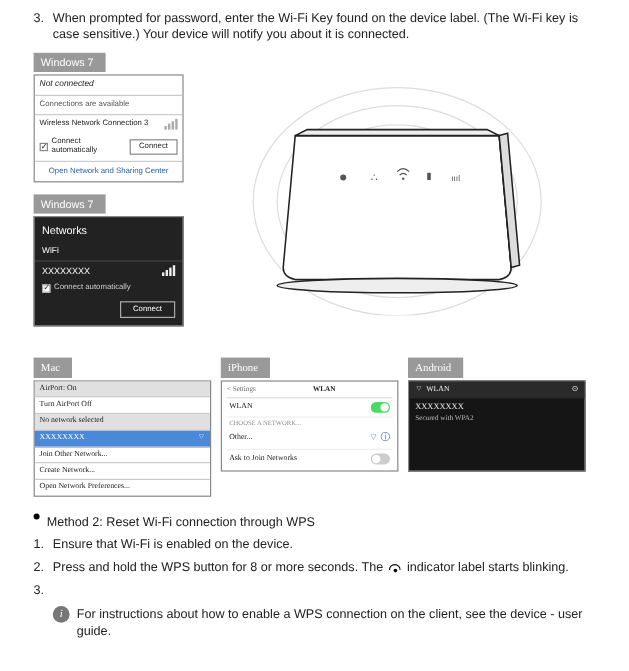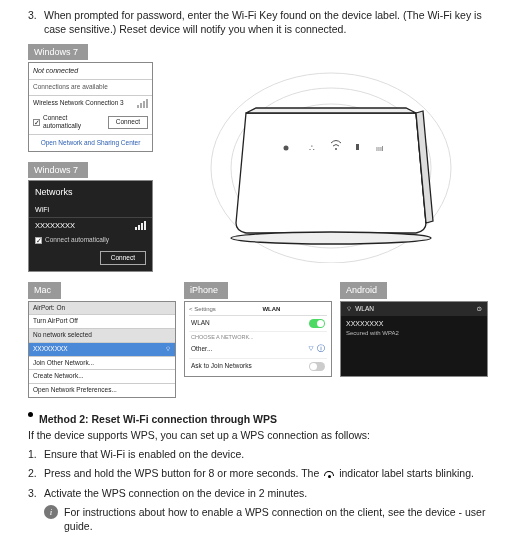--- a/index.html
+++ b/index.html
@@ -23,60 +23,60 @@
   .win7-link { text-align: center; color: #2a5db0; font-size: 6.5px; padding: 4px 0 3px; border-top: 1px solid #ccc; }
   .win8-box { border: 1px solid #888; background: #222; color: #fff; width: 125px; font-size: 7.5px; }
   .win8-head { padding: 5px 6px; font-size: 9px; }
   .win8-wifi { padding: 2px 6px; font-size: 7px; border-bottom: 1px solid #444; }
   .win8-row { padding: 3px 6px; display: flex; align-items: center; }
   .win8-row .bars span { background: #eee; }
   .win8-check { padding: 2px 6px; display: flex; align-items: center; gap: 3px; font-size: 6.5px; color: #ccc; }
   .win8-btnrow { padding: 4px 6px 6px; text-align: right; }
   .win8-btn { border: 1px solid #aaa; color: #fff; font-size: 6.5px; padding: 2px 10px; display: inline-block; }
   .router-svg { width: 260px; height: 210px; }
-  .bottomrow { display: flex; gap: 8px; margin-top: 10px; }
+  .bottomrow { display: flex; gap: 8px; margin-top: 26px; font-family: Liberation Serif, serif; }
   .bcol { width: 148px; }
   .mac-box { border: 1px solid #888; background: #fff; font-size: 6.5px; }
   .mac-row { padding: 2px 4px; border-bottom: 1px solid #ccc; display:flex; }
   .mac-row.hi { background: #4a88d8; color: #fff; }
   .mac-title { background:#e0e0e0; }
   .and-box { border: 1px solid #888; background: #151515; color: #eee; font-size: 6.5px; height: 76px; }
   .and-head { background: #2a2a2a; padding: 3px 5px; display:flex; align-items:center;}
   .and-head .wicon { margin-left:auto; }
   .and-row { padding: 3px 5px; font-size: 6px; color: #bbb; }
   .iph-box { border: 1px solid #888; background: #fff; font-size: 6.5px; height:76px; padding:2px 4px; }
   .iph-top { display:flex; font-size:6px; color:#666; border-bottom:1px solid #ddd; padding:1px 0 2px;}
   .iph-top span:nth-child(2){margin:0 auto; font-weight:bold; color:#222;}
   .iph-line { display:flex; align-items:center; padding:3px 2px; border-bottom:1px solid #eee; font-size:6.5px;}
   .iph-section { font-size:5.5px; color:#888; padding:2px 2px 0; text-transform:uppercase; }
   .toggle { margin-left:auto; width:16px; height:9px; border-radius:5px; background:#4cd964; position:relative;}
   .toggle::after{content:"";position:absolute;right:1px;top:1px;width:7px;height:7px;border-radius:50%;background:#fff;}
   .toggle.off{background:#ccc;}
   .toggle.off::after{left:1px;right:auto;}
   .iph-wifi-icon{margin-left:auto;font-size:8px;color:#2a5db0;}
   .method2 { margin-top: 14px; }
-  .method2-title { display:flex; gap:6px; font-weight:bold; margin-bottom:2px;}
+  .method2-title { display:flex; gap:6px; font-weight:normal; margin-bottom:2px;}
   .dot { width:5px; height:5px; background:#000; border-radius:50%; }
   .mstep { display:flex; margin-top:5px; }
   .mstep .step-num{width:16px;}
   .note { display:flex; gap:6px; margin-top:5px; margin-left:16px; align-items:flex-start;}
   .note-icon{width:14px;height:14px;border-radius:50%;background:#777;color:#fff;font-size:9px;font-style:italic;font-family:Georgia,serif;display:flex;align-items:center;justify-content:center;flex-shrink:0;}
   .wifi-ind { display:inline-flex; flex-direction:column; align-items:center; vertical-align:middle; margin:0 2px;}
   .wifi-arc{width:10px;height:5px;border:1.5px solid #000;border-bottom:none;border-radius:10px 10px 0 0;display:block;}
   .wifi-dot{width:3px;height:3px;background:#000;border-radius:50%;margin-top:-1px;}
   .cb { width:7px; height:7px; border:1px solid #888; display:inline-block; flex-shrink:0;}
   .cb.on{background:#fff;}
   .cb.on::after{content:"✓";font-size:7px;line-height:6px;color:#222;display:block;}
 </style>
 </head>
 <body>
 
 <div class="step3">
   <div class="step-num">3.</div>
-  <div class="step-body">When prompted for password, enter the Wi-Fi Key found on the device label. (The Wi-Fi key is case sensitive.) Reset device will notify you when it is connected.</div>
+  <div class="step-body">When prompted for password, enter the Wi-Fi Key found on the device label. (The Wi-Fi key is case sensitive.) Your device will notify you about it is connected.</div>
 </div>
 
 <div class="toprow">
   <div class="leftcol">
 
     <div class="os-tab">Windows 7</div>
     <div class="win7-box">
       <div class="win7-top">Not connected</div>
       <div class="win7-sub"><span>Connections are available</span></div>
       <div class="win7-row">
@@ -203,37 +203,35 @@
       </div>
     </div>
   </div>
 </div>
 
 <div class="method2">
   <div class="method2-title">
     <span class="dot"></span>
     <span>Method 2: Reset Wi-Fi connection through WPS</span>
   </div>
-  <div>If the device supports WPS, you can set up a WPS connection as follows:</div>
   <div class="mstep">
     <div class="step-num">1.</div>
     <div>Ensure that Wi-Fi is enabled on the device.</div>
   </div>
   <div class="mstep">
     <div class="step-num">2.</div>
     <div>
       <span>Press and hold the WPS button for 8 or more seconds. The</span>
       <span class="wifi-ind">
           <span class="wifi-arc"></span>
           <span class="wifi-dot"></span>
         </span>
       <span>indicator label starts blinking.</span>
     </div>
   </div>
   <div class="mstep">
     <div class="step-num">3.</div>
-    <div>Activate the WPS connection on the device in 2 minutes.</div>
   </div>
   <div class="note">
     <div class="note-icon">i</div>
     <div>For instructions about how to enable a WPS connection on the client, see the device - user guide.</div>
   </div>
 </div>
 
 </body></html>

